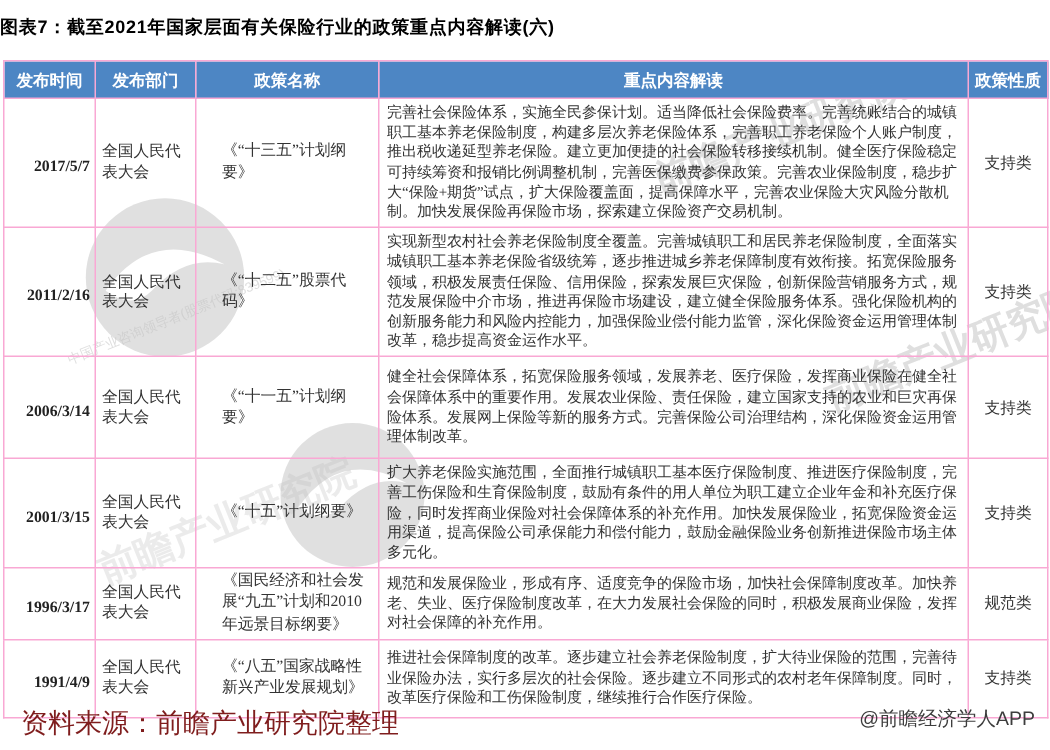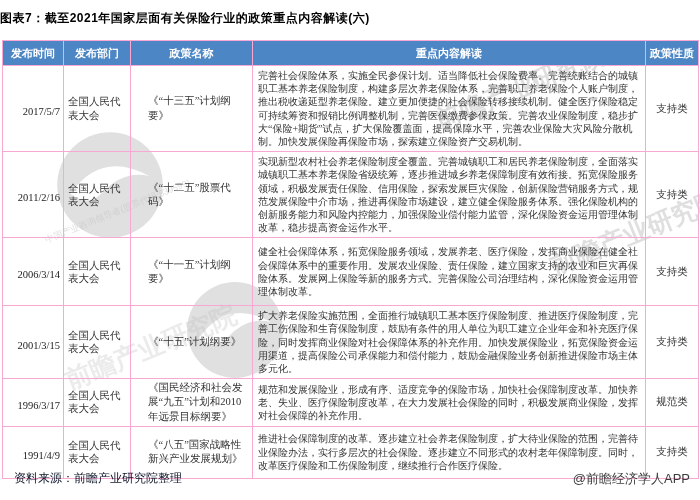--- a/index.html
+++ b/index.html
@@ -37,30 +37,30 @@
     word-break:break-all;
   }
   .policy-table th{
     background:#4d86c4;color:#ffffff;
     font-size:11px;font-weight:bold;height:22px;padding:1px 2px;
     font-family:"Liberation Sans","DejaVu Sans",sans-serif;
   }
   .policy-table td{
     color:#333333;background:transparent;
   }
-  td.c-date{font-size:10.5px;text-align:right;padding:8px 3px 2px 1px;font-weight:normal;color:#222;}
+  td.c-date{font-size:10.5px;text-align:right;padding:8px 3px 2px 1px;font-weight:bold;color:#222;}
   td.c-dept{font-size:10.5px;text-align:left;padding:2px 2px 2px 4px;line-height:1.25;}
   td.c-policy{font-size:10.5px;text-align:left;padding:2px 3px 2px 17px;line-height:1.35;}
   td.c-content{font-size:10px;text-align:left;padding:3px 5px;line-height:1.32;border-radius:12px;}
   td.c-nature{font-size:10.5px;text-align:center;padding:2px 2px;}
   tr.r1{height:86px} tr.r2{height:82px} tr.r3{height:68px}
   tr.r4{height:67px} tr.r5{height:45px} tr.r6{height:52px}
   
   .footer-source{
-    position:absolute;left:14px;top:470px;font-size:12px;color:#0f172a;z-index:2;
+    position:absolute;left:14px;top:470px;font-size:18px;color:#7f1d1d;z-index:2;
   }
   .footer-brand{
     position:absolute;right:10px;top:470px;font-size:13px;color:#3d3d3d;z-index:2;
   }
 </style>
 </head>
 <body>
 
 <div class="wm wm-logo" style="left:55px;top:130px;width:110px;height:110px;">
   <svg width="110" height="110" viewBox="0 0 100 100">

